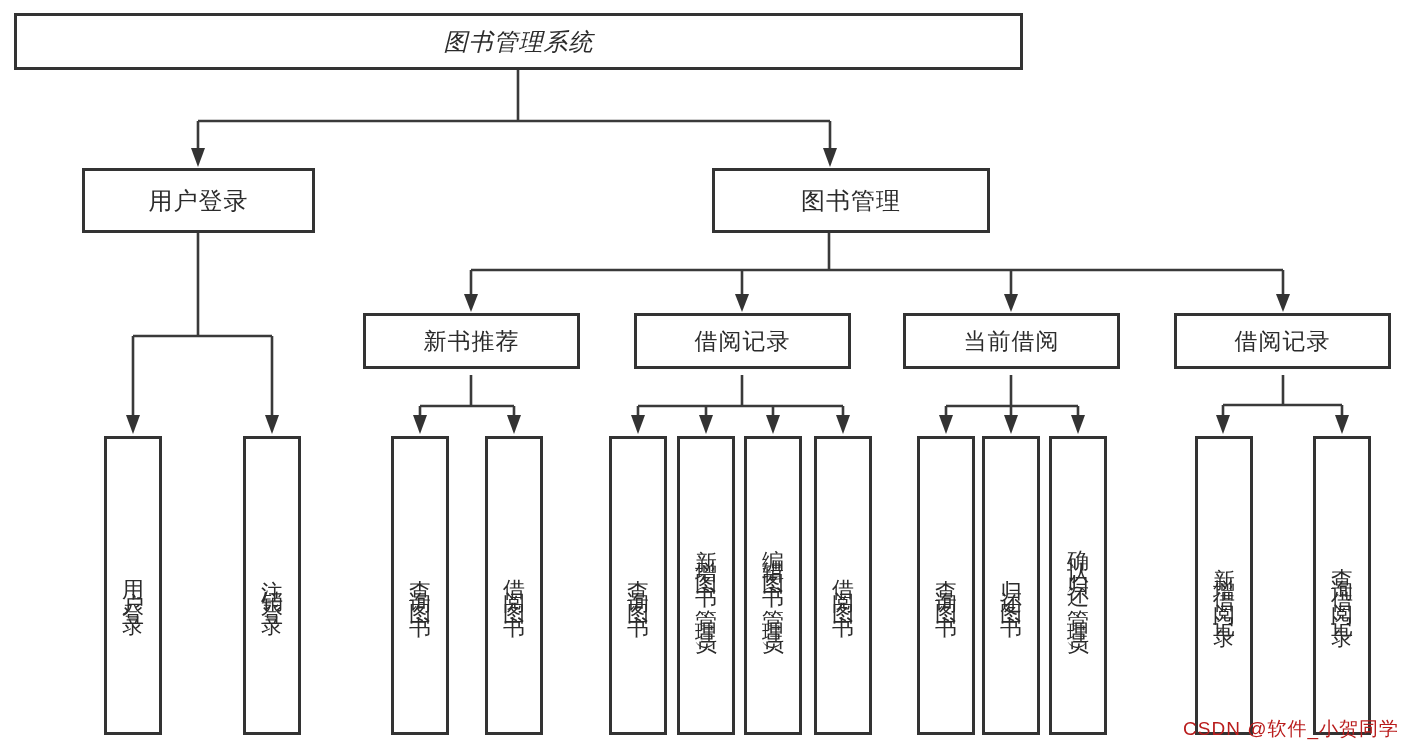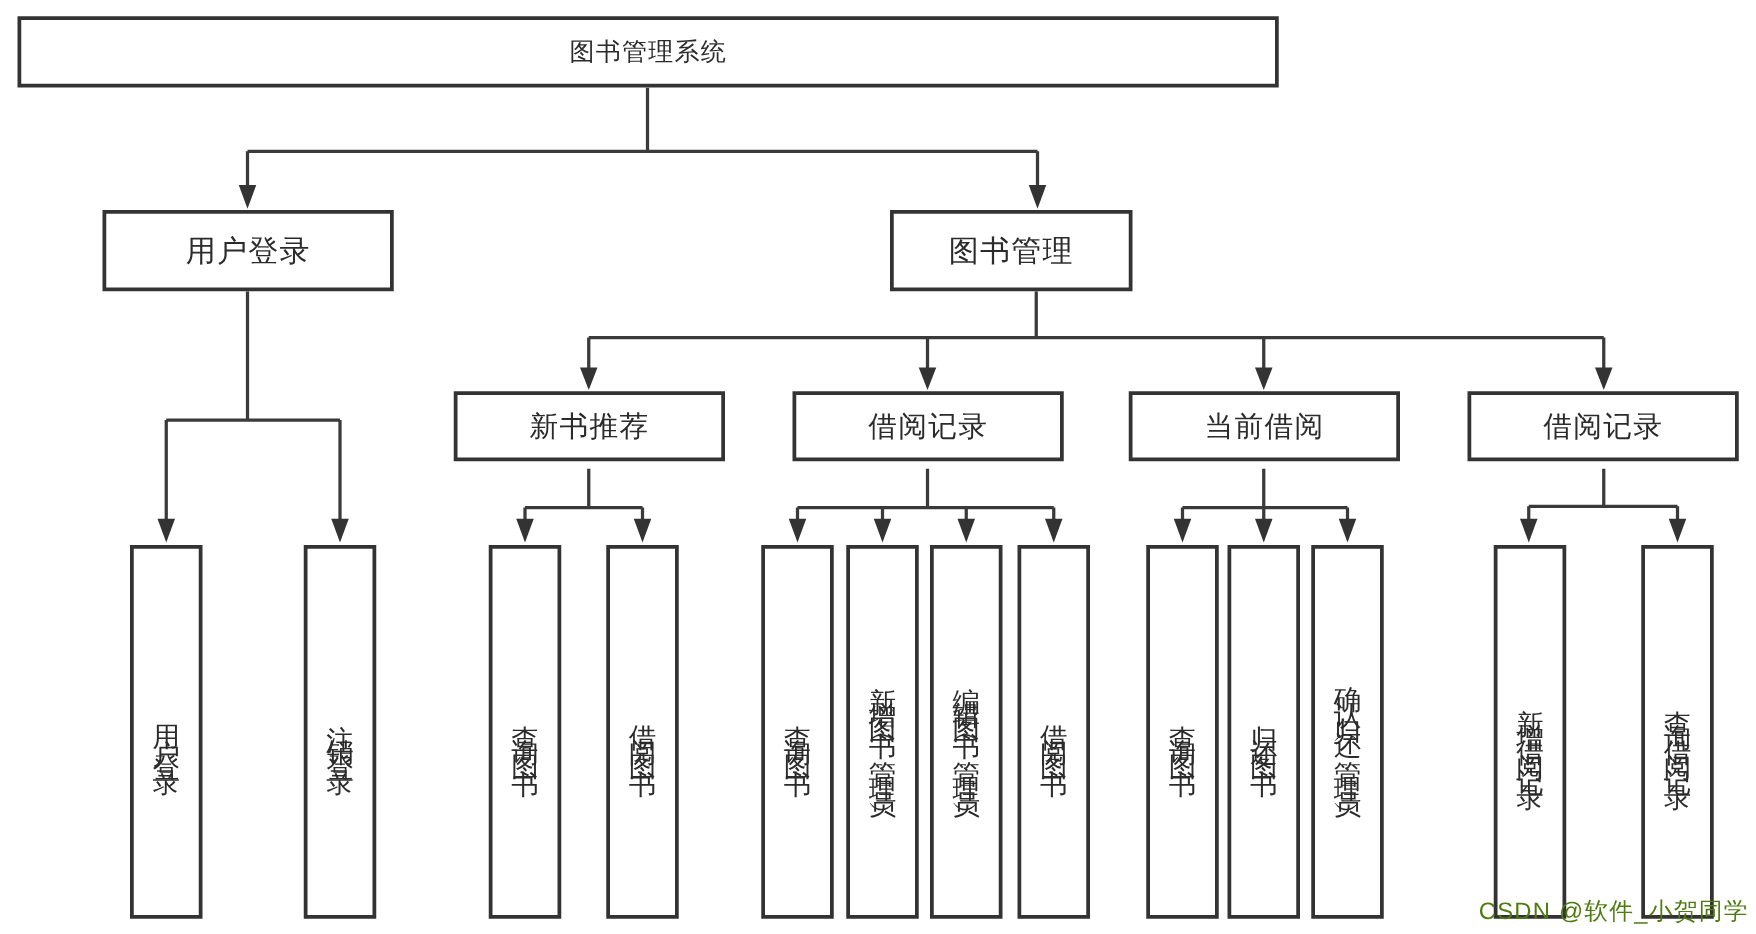--- a/index.html
+++ b/index.html
@@ -29,31 +29,32 @@
     border: 3px solid #333333;
     background: #ffffff;
     display: flex;
     align-items: center;
     justify-content: center;
     color: #2b2b2b;
   }
   .box-root {
     left: 14px; top: 13px;
     width: 1009px; height: 57px;
-    font-size: 20px;
-    letter-spacing: 1px;
+    font-size: 24px;
+    letter-spacing: 1px;
+    font-style: italic;
   }
   .box-l2 {
     top: 168px;
     height: 65px;
     font-size: 24px;
     letter-spacing: 1px;
   }
   .box-l2.user-login { left: 82px;  width: 233px; }
-  .box-l2.book-mgmt  { left: 712px; width: 194px; }
+  .box-l2.book-mgmt  { left: 712px; width: 278px; }
   .box-l3 {
     top: 313px;
     height: 56px;
     width: 217px;
     font-size: 23px;
     letter-spacing: 1px;
   }
   .leaf {
     position: absolute;
     top: 436px;
@@ -73,21 +74,21 @@
     line-height: 1;
     letter-spacing: 12px;
     white-space: nowrap;
     color: #2b2b2b;
   }
   .watermark {
     position: absolute;
     right: 6px;
     bottom: 5px;
     font-size: 19px;
-    color: #4d7c0f;
+    color: #b91c1c;
     letter-spacing: 1px;
     z-index: 5;
   }
 </style>
 </head>
 <body>
 
 <div class="canvas">
 
   <svg class="connectors" viewBox="0 0 1405 747" xmlns="http://www.w3.org/2000/svg">

